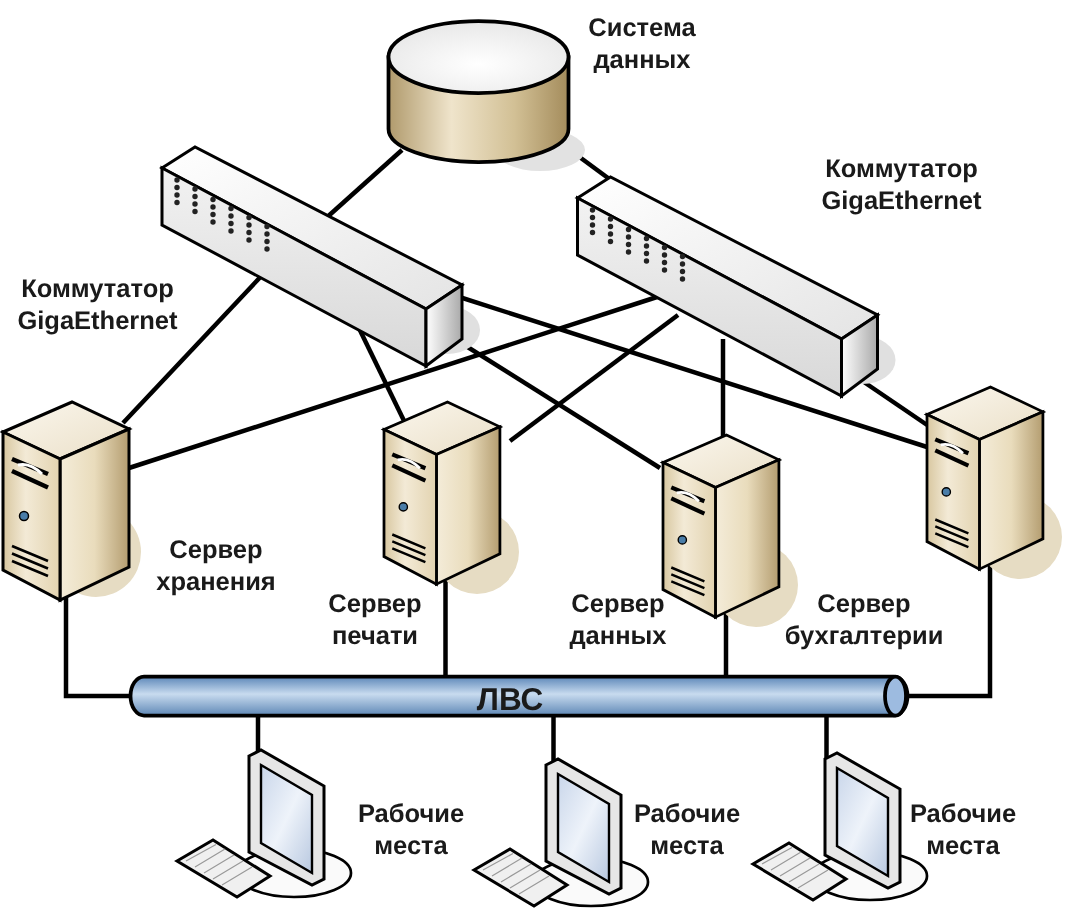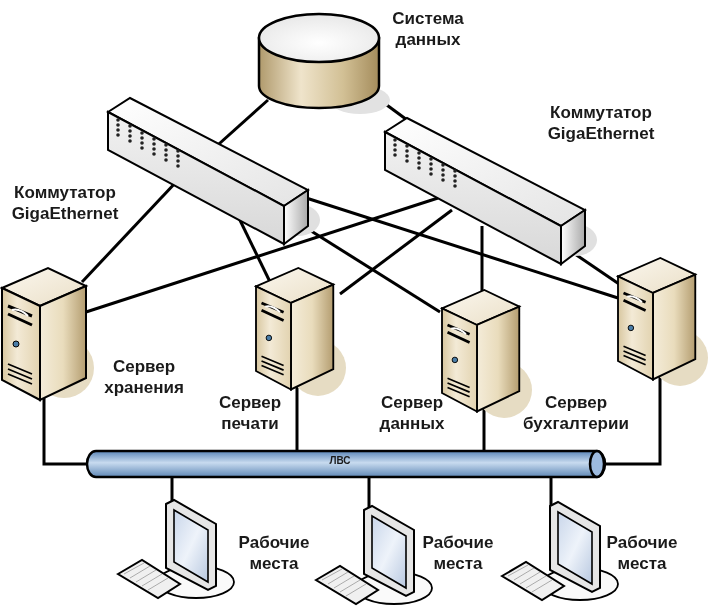--- a/index.html
+++ b/index.html
@@ -1,20 +1,20 @@
 <!DOCTYPE html>
 <html><head>
 <meta charset="utf-8">
 <style>
   html, body { margin: 0; padding: 0; background: #ffffff; }
   body { width: 710px; height: 606px; position: relative; overflow: hidden; font-family: "Liberation Sans", sans-serif; }
   #diagram { position: absolute; left: 0; top: 0; width: 710px; height: 606px; }
   .lbl { position: absolute; font-family: "Liberation Sans", sans-serif; font-weight: bold; font-size: 17px; line-height: 21px; color: #1a1a1a; text-align: center; white-space: nowrap; }
   .lbl span { display: block; }
-  .lan-label { position: absolute; font-family: "Liberation Sans", sans-serif; font-weight: bold; font-size: 10px; color: #1a1a1a; text-align: center; }
+  .lan-label { position: absolute; font-family: "Liberation Sans", sans-serif; font-weight: bold; font-size: 21px; color: #1a1a1a; text-align: center; }
 </style>
 </head>
 <body>
 
 <svg id="diagram" width="710" height="606" viewBox="0 0 710 606" xmlns="http://www.w3.org/2000/svg">
   <defs>
     <linearGradient id="tanSide" x1="0" y1="0" x2="1" y2="0">
       <stop offset="0" stop-color="#f4ecd9"></stop>
       <stop offset="0.5" stop-color="#e9dcbc"></stop>
       <stop offset="1" stop-color="#b49d70"></stop>

